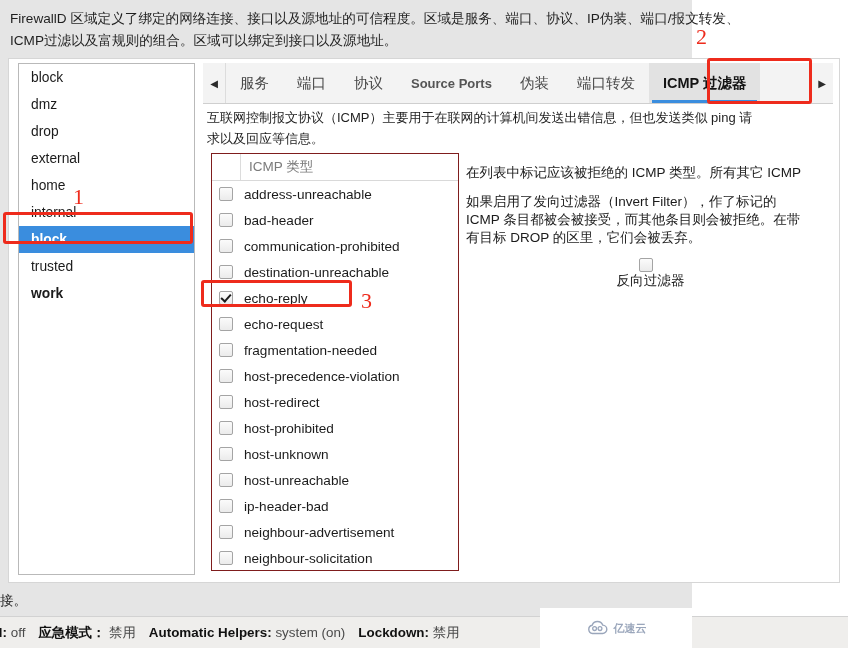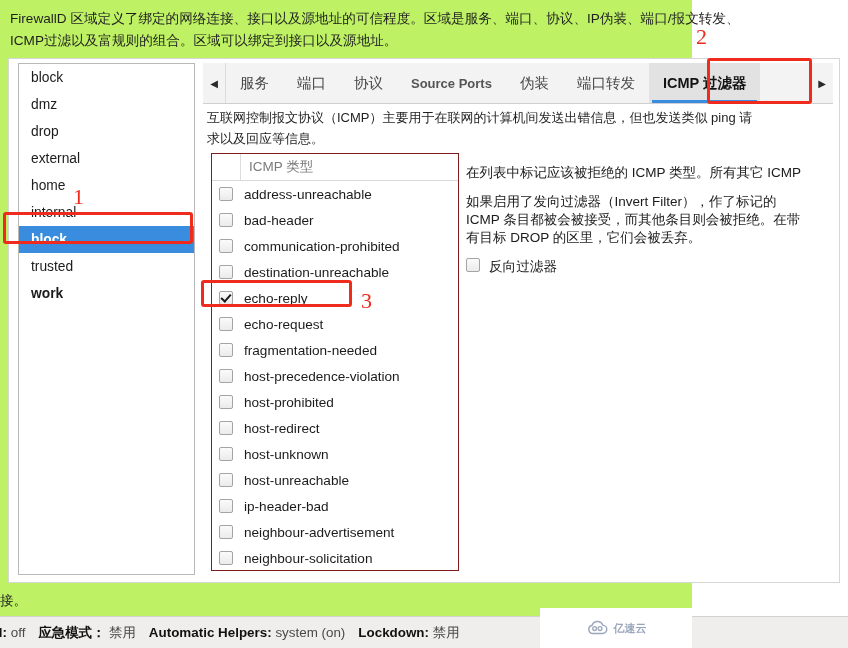--- a/index.html
+++ b/index.html
@@ -15,21 +15,21 @@
     color: #1b1b1b;
     overflow: hidden;
     position: relative;
   }
 
   
   #app-frame {
     position: absolute;
     left: 0; top: 0;
     width: 692px; height: 648px;
-    background: #bef264;
+    background: #e5e5e5;
   }
 
   
   #zone-description {
     position: absolute;
     left: 10px;
     top: 8px;
     width: 828px;
     line-height: 1.62;
     font-size: 13.6px;
@@ -232,21 +232,23 @@
     width: 360px;
   }
   #icmp-help p {
     margin: 0 0 11px 0;
     font-size: 13.4px;
     line-height: 1.58;
     color: #1f1f1f;
   }
   #invert-filter-row {
     display: flex;
+    align-items: center;
     margin-top: 4px;
+    flex-direction: column;
   }
   #invert-filter-row .icmp-label { margin-left: 9px; }
 
   
   #bottom-text {
     position: absolute;
     left: 0;
     top: 592px;
     width: 848px;
     font-size: 13.4px;
@@ -390,25 +392,25 @@
             <div class="icmp-row">
               <div class="cbox"></div>
               <span class="icmp-label">fragmentation-needed</span>
             </div>
             <div class="icmp-row">
               <div class="cbox"></div>
               <span class="icmp-label">host-precedence-violation</span>
             </div>
             <div class="icmp-row">
               <div class="cbox"></div>
+              <span class="icmp-label">host-redirect</span>
+            </div>
+            <div class="icmp-row">
+              <div class="cbox"></div>
               <span class="icmp-label">host-prohibited</span>
-            </div>
-            <div class="icmp-row">
-              <div class="cbox"></div>
-              <span class="icmp-label">host-redirect</span>
             </div>
             <div class="icmp-row">
               <div class="cbox"></div>
               <span class="icmp-label">host-unknown</span>
             </div>
             <div class="icmp-row">
               <div class="cbox"></div>
               <span class="icmp-label">host-unreachable</span>
             </div>
             <div class="icmp-row">

